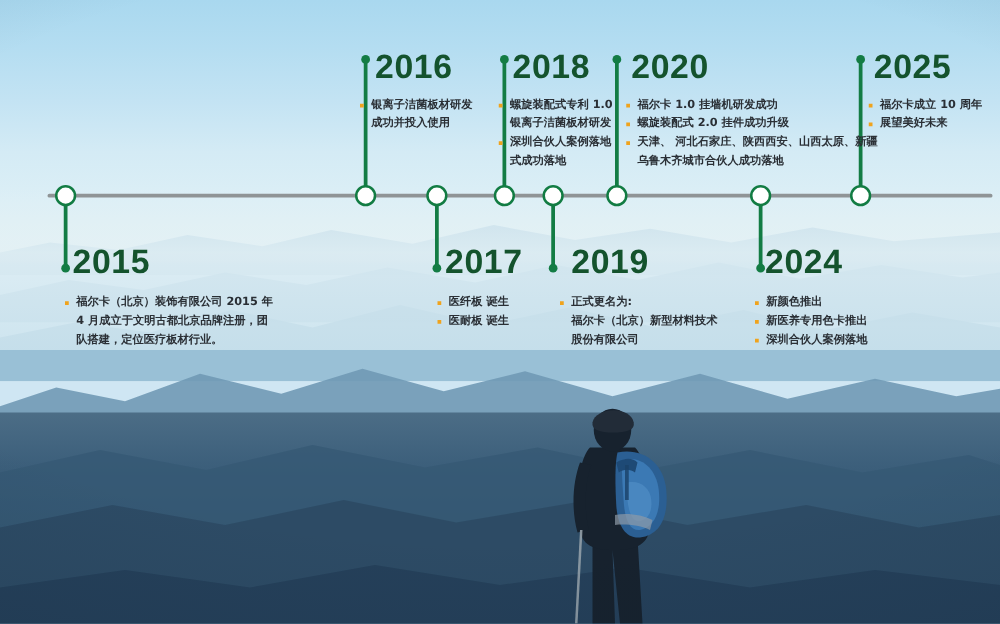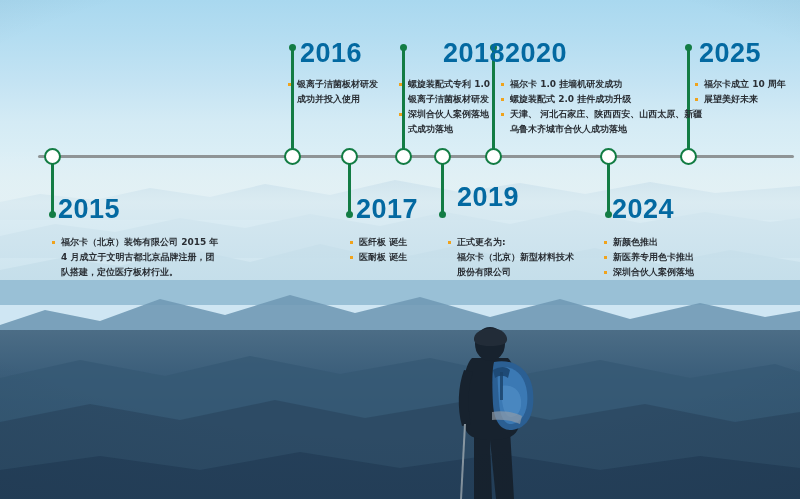--- a/index.html
+++ b/index.html
@@ -95,21 +95,21 @@
     background: #137c44;
   }
   .stem.up::after { top: -4px; }
   .stem.down::after { bottom: -4px; }
 
   .entry { position: absolute; z-index: 7; }
 
   .year {
     font-size: 27px;
     font-weight: 700;
-    color: #0369a1;
+    color: #14532d;
     letter-spacing: 0.5px;
     line-height: 1;
     font-family: "Liberation Sans", "DejaVu Sans", sans-serif;
   }
 
   .bullets { margin: 7px 0 0 0; padding: 0; list-style: none; }
 
   .bullets li {
     position: relative;
     font-size: 9px;
@@ -235,30 +235,30 @@
           <li class="cont">成功并投入使用</li>
         </ul>
       </div>
       <div class="entry year below" style="left: 356px; top: 196px;">2017</div>
       <div class="entry" style="left: 350px; top: 228px;">
         <ul class="bullets">
           <li>医纤板 诞生</li>
           <li>医耐板 诞生</li>
         </ul>
       </div>
-      <div class="entry year above" style="left: 410px; top: 40px; margin-left: 33px;">2018</div>
+      <div class="entry year above" style="left: 410px; top: 40px;">2018</div>
       <div class="entry" style="left: 399px; top: 70px;">
         <ul class="bullets">
           <li>螺旋装配式专利 1.0</li>
           <li class="cont">银离子洁菌板材研发</li>
           <li>深圳合伙人案例落地</li>
           <li class="cont">式成功落地</li>
         </ul>
       </div>
-      <div class="entry year below" style="left: 457px; top: 184px;">2019</div>
+      <div class="entry year below" style="left: 457px; top: 196px;">2019</div>
       <div class="entry" style="left: 448px; top: 228px;">
         <ul class="bullets">
           <li>正式更名为:</li>
           <li class="cont">福尔卡（北京）新型材料技术</li>
           <li class="cont">股份有限公司</li>
         </ul>
       </div>
       <div class="entry year above" style="left: 505px; top: 40px;">2020</div>
       <div class="entry" style="left: 501px; top: 70px;">
         <ul class="bullets">

